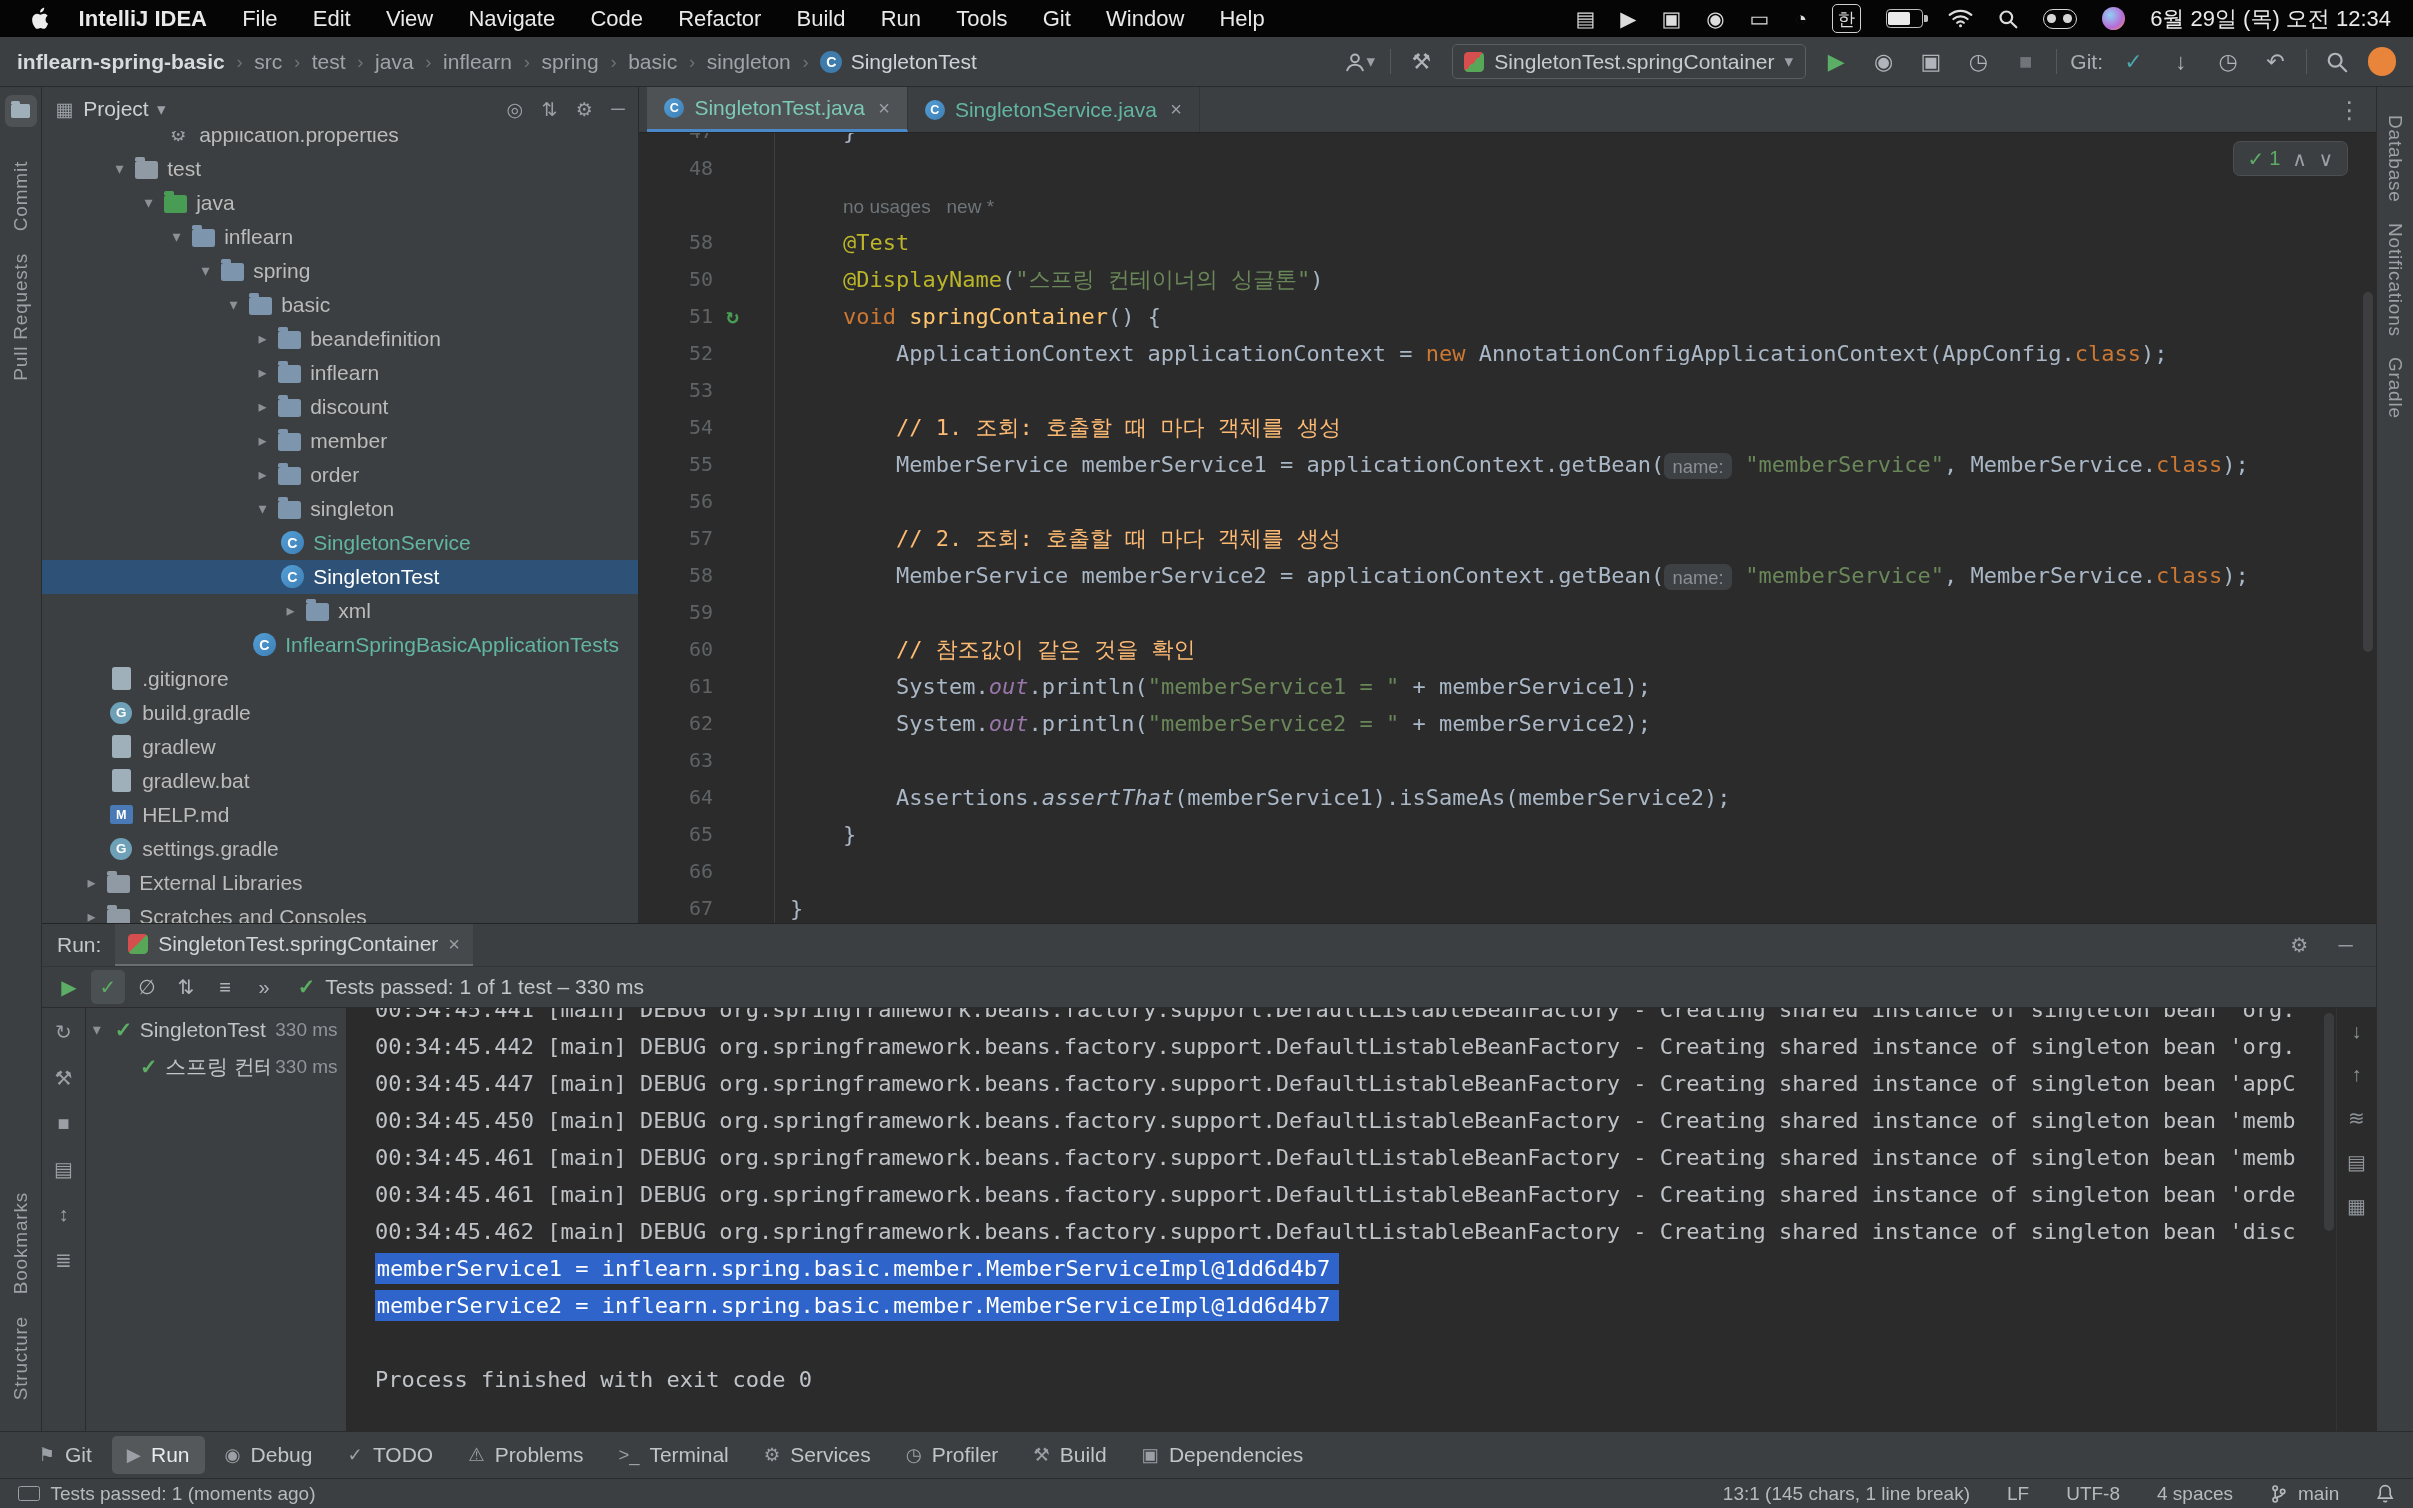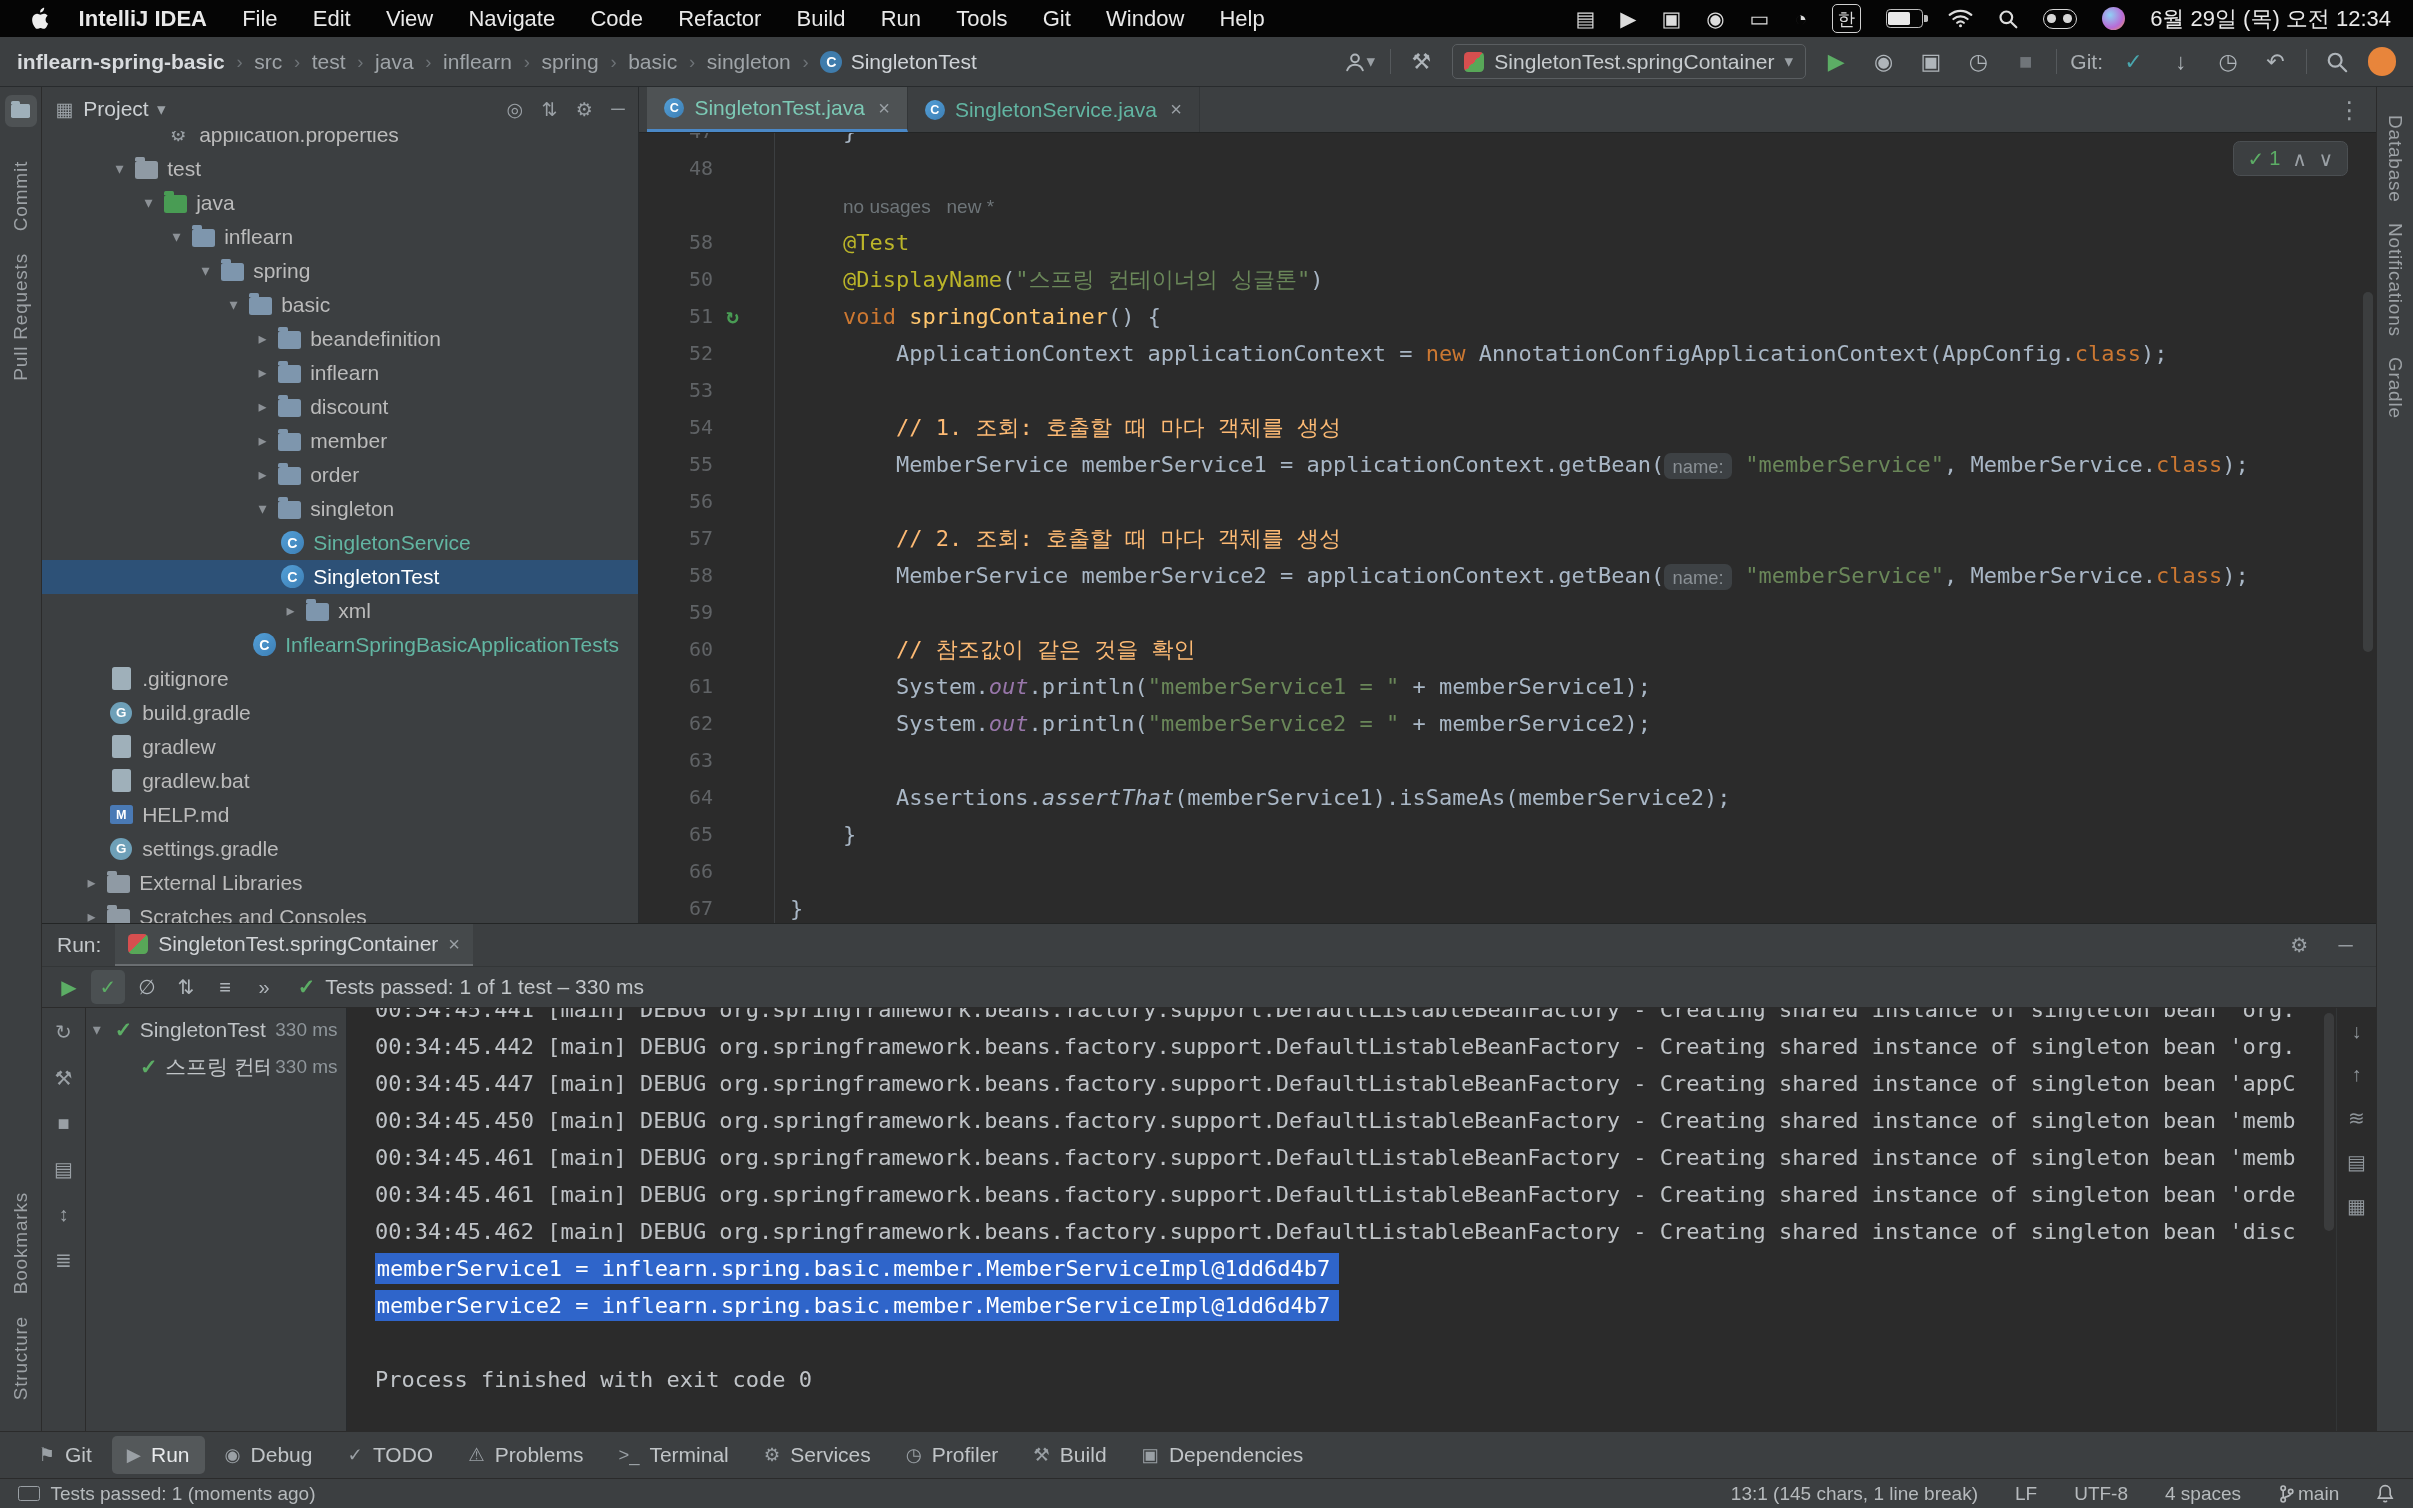--- a/index.html
+++ b/index.html
@@ -157,21 +157,21 @@
   .toolwin{height:47px;flex:0 0 47px;background:#3c3f41;border-top:0.8px solid #2b2b2b;display:flex;align-items:center;padding:0 23.5px;gap:5px}
   .tw-item{display:flex;align-items:center;gap:10px;padding:6.7px 15px;border-radius:5px;color:#c0c4c7;font-size:21px}
   .tw-item.active{background:#54585a;color:#e8eaec}
   .tw-ic{color:#9aa0a5;font-size:18.4px}
   .statusbar{height:30px;flex:0 0 30px;background:#3c3f41;border-top:0.8px solid #2b2b2b;display:flex;align-items:center;
     padding:0 18.4px;font-size:19px;color:#b6babd}
   .sb-left{display:flex;align-items:center;gap:10px}
   .scr-ic{width:22px;height:15px;border:1.7px solid #9aa0a5;border-radius:2.5px}
   .sb-right{margin-left:auto;display:flex;align-items:center;gap:37px}
   .sb-item{white-space:nowrap}
-  .branch{display:flex;align-items:center;gap:3px}
+  .branch{display:flex;align-items:center;gap:11px}
   .branch svg,.bell svg{display:block}
 </style>
 </head>
 <body>
 
 <div class="app">
 
   <div class="menubar">
     <div class="apple">
       <svg viewBox="0 0 17 20">

